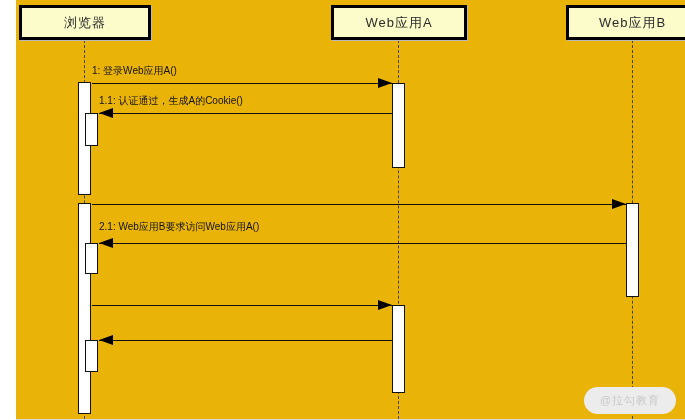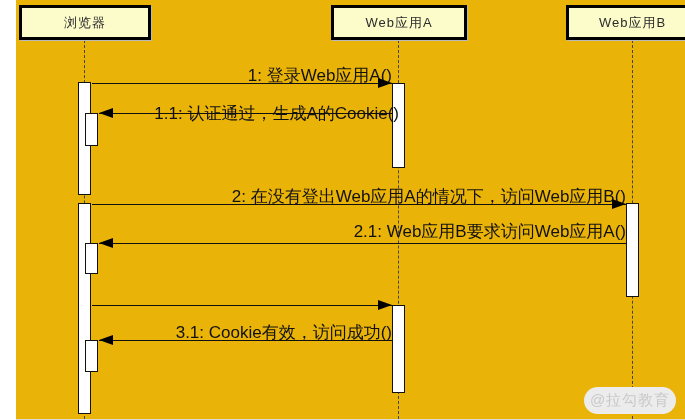--- a/index.html
+++ b/index.html
@@ -48,32 +48,32 @@
     border-left:14px solid #000;
   }
   .arrow-left{
     position:absolute;width:0;height:0;
     border-top:5px solid transparent;
     border-bottom:5px solid transparent;
     border-right:14px solid #000;
   }
   .msg-label{
     position:absolute;height:16px;
-    text-align:right;
-    font-size:17px;color:#111;
+    text-align:left;
+    font-size:10px;color:#111;
     white-space:nowrap;
   }
   
   .watermark{
     position:absolute;left:568px;top:387px;
     width:92px;height:27px;
     background:#ececec;
     border-radius:14px;
     display:flex;align-items:center;justify-content:center;
-    font-size:15px;color:#c9c9c9;letter-spacing:1px;
+    font-size:11px;color:#c9c9c9;letter-spacing:1px;
   }
 </style>
 </head>
 <body>
 
 <div class="canvas">
 
   <div class="lifeline" style="left:68px;"></div>
   <div class="lifeline" style="left:382px;"></div>
   <div class="lifeline" style="left:616px;"></div>
@@ -94,36 +94,34 @@
   <div class="bar" style="left:62px;top:203px;height:211px;"></div>
   <div class="bar" style="left:610px;top:203px;height:94px;"></div>
   <div class="bar" style="left:69px;top:243px;height:31px;"></div>
   <div class="bar" style="left:376px;top:305px;height:88px;"></div>
   <div class="bar" style="left:69px;top:340px;height:32px;"></div>
 
   <div class="msg-label" style="left:76px;width:300px;top:64px;">1: 登录Web应用A()</div>
   <div class="msg-line" style="left:76px;width:300px;top:83px;"></div>
   <div class="arrow-right" style="left:362px;top:78px;"></div>
 
-  <div class="msg-label" style="left:83px;width:300px;top:102px;">1.1: 认证通过，生成A的Cookie()</div>
+  <div class="msg-label" style="left:83px;width:300px;top:94px;">1.1: 认证通过，生成A的Cookie()</div>
   <div class="msg-line" style="left:83px;width:293px;top:113px;"></div>
   <div class="arrow-left" style="left:83px;top:108px;"></div>
 
-  <div class="msg-label" style="left:76px;width:534px;top:185px;">2: 在没有登出Web应用A的情况下，访问Web应用B()</div>
   <div class="msg-line" style="left:76px;width:534px;top:204px;"></div>
   <div class="arrow-right" style="left:596px;top:199px;"></div>
 
   <div class="msg-label" style="left:83px;width:527px;top:220px;">2.1: Web应用B要求访问Web应用A()</div>
   <div class="msg-line" style="left:83px;width:527px;top:243px;"></div>
   <div class="arrow-left" style="left:83px;top:238px;"></div>
 
   <div class="msg-line" style="left:76px;width:300px;top:305px;"></div>
   <div class="arrow-right" style="left:362px;top:300px;"></div>
 
-  <div class="msg-label" style="left:83px;width:293px;top:321px;">3.1: Cookie有效，访问成功()</div>
   <div class="msg-line" style="left:83px;width:293px;top:340px;"></div>
   <div class="arrow-left" style="left:83px;top:335px;"></div>
 
   <div class="watermark">
     <span>@拉勾教育</span>
   </div>
 
 </div>
 
 </body></html>

